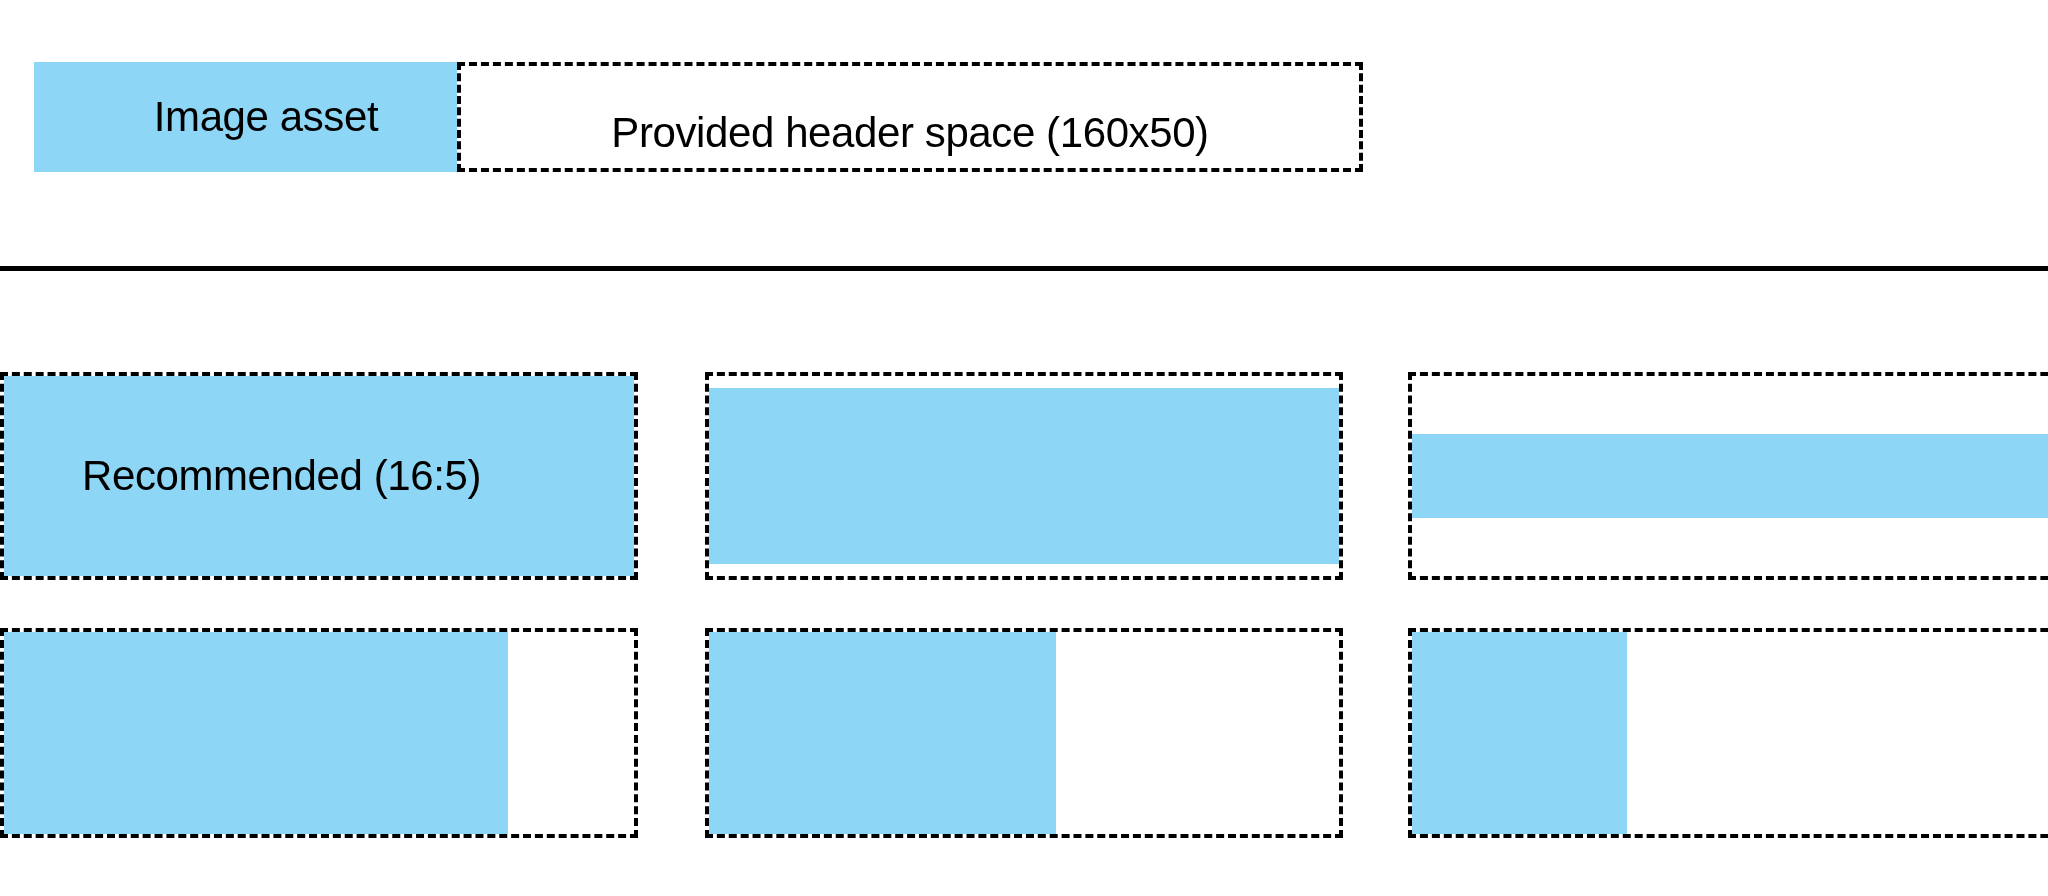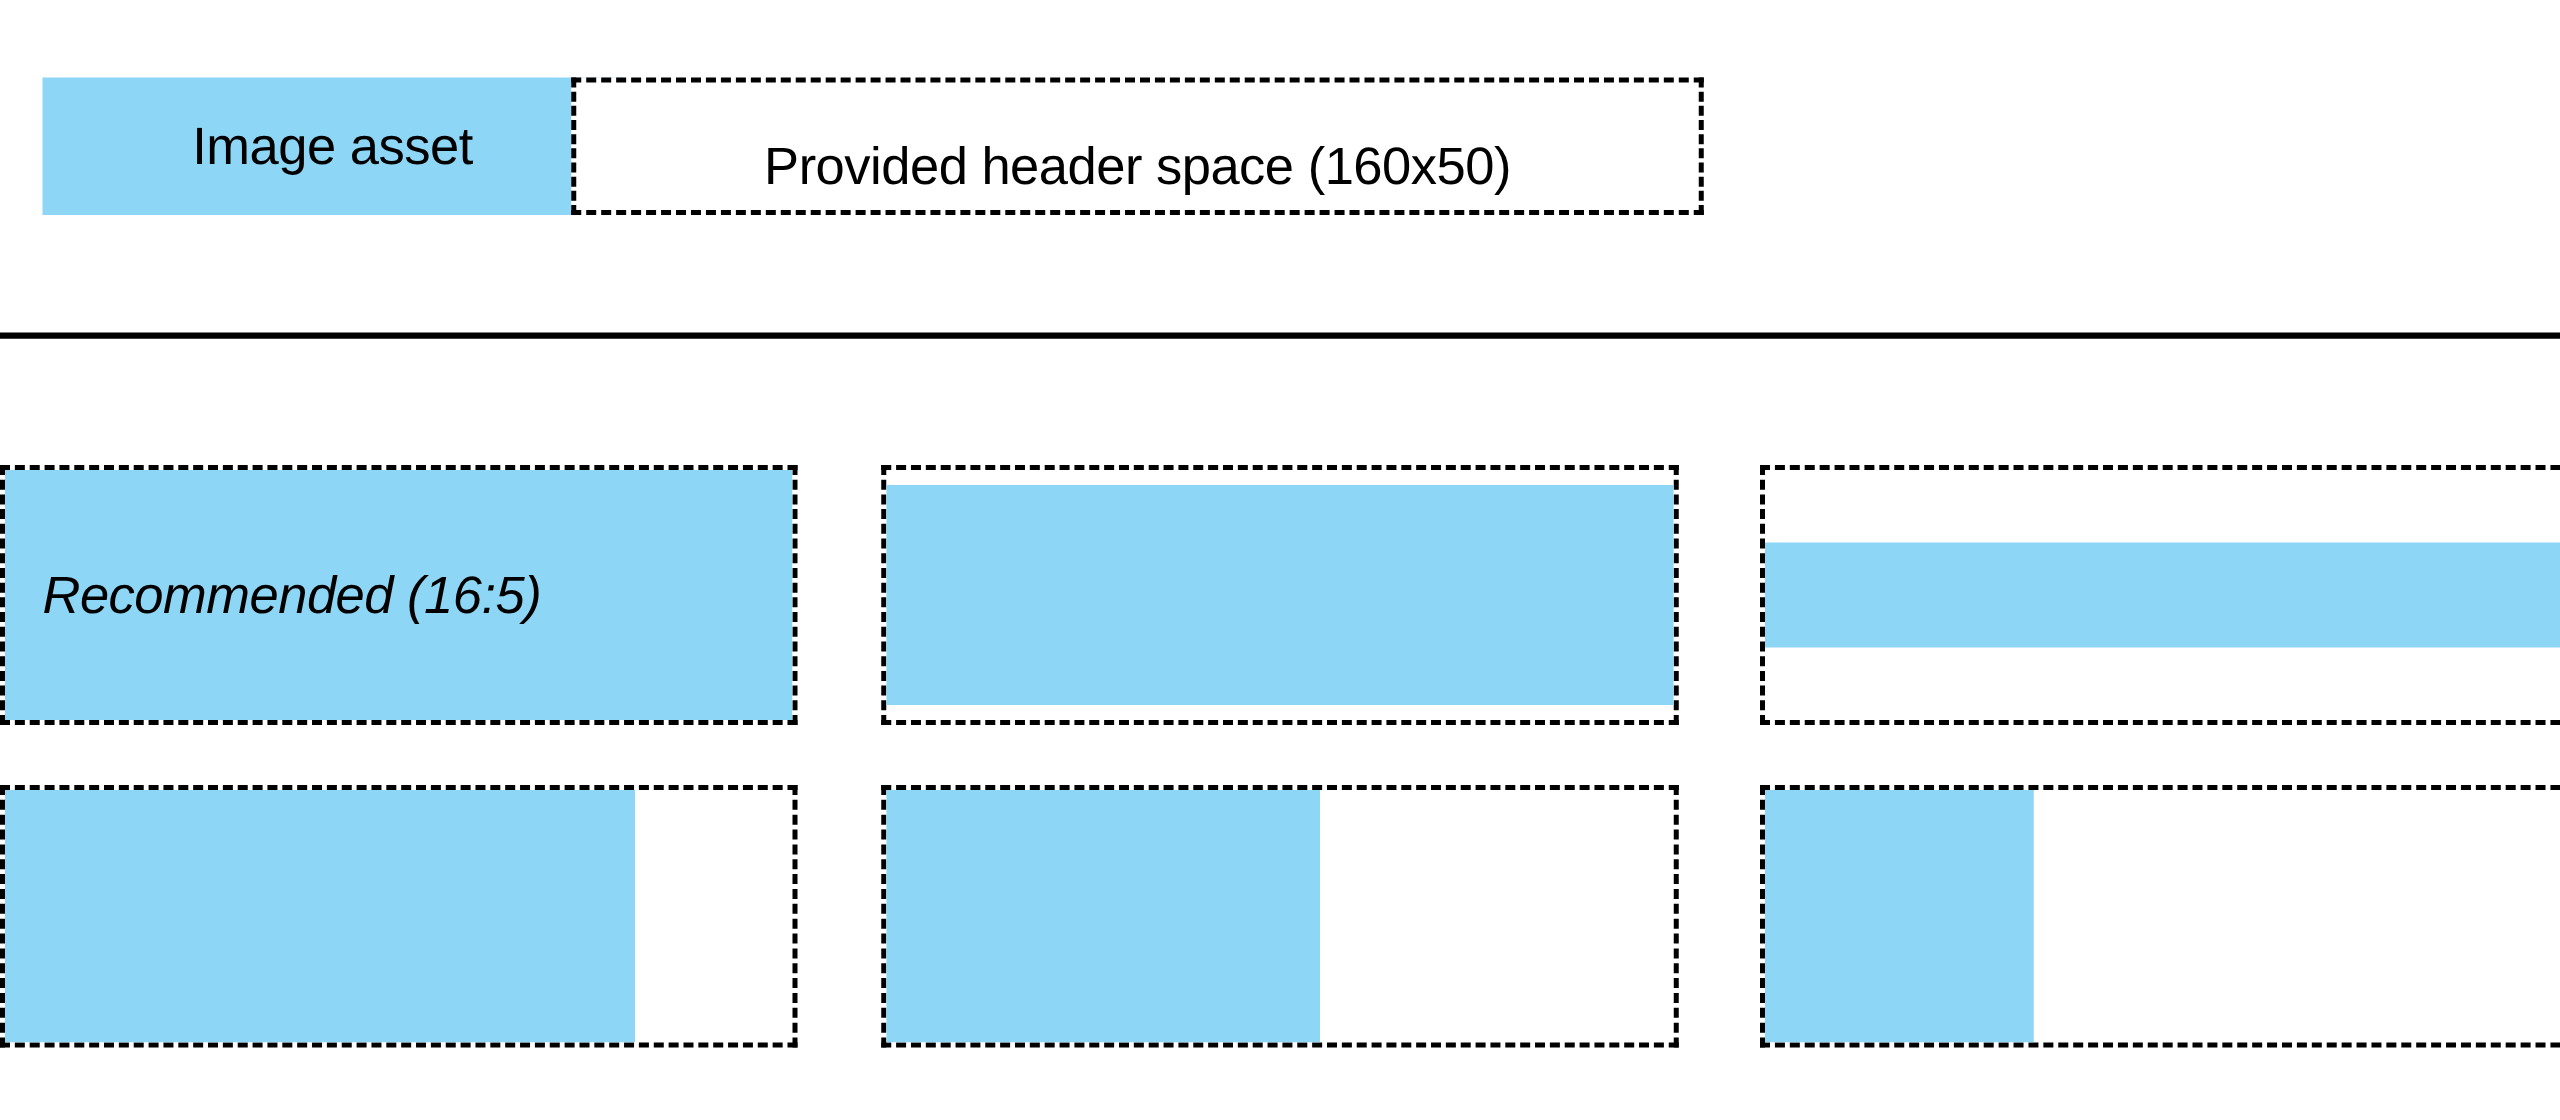--- a/index.html
+++ b/index.html
@@ -107,28 +107,27 @@
 
   .slot .caption {
     position: absolute;
     left: 0;
     top: 0;
     width: 100%;
     height: 100%;
     display: flex;
     align-items: center;
     justify-content: flex-start;
-    padding-left: 30px;
+    padding-left: 78px;
     box-sizing: border-box;
     font-size: 42px;
     color: #000000;
     letter-spacing: -0.4px;
     white-space: nowrap;
     pointer-events: none;
-    font-style: italic;
   }
 
   
   .row1 { top: 372px; height: 208px; }
   .row2 { top: 628px; height: 210px; }
 
   .col1 { left: 0px;    width: 638px; }
   .col2 { left: 705px;  width: 638px; }
   .col3 { left: 1408px; width: 700px; }
 </style>

